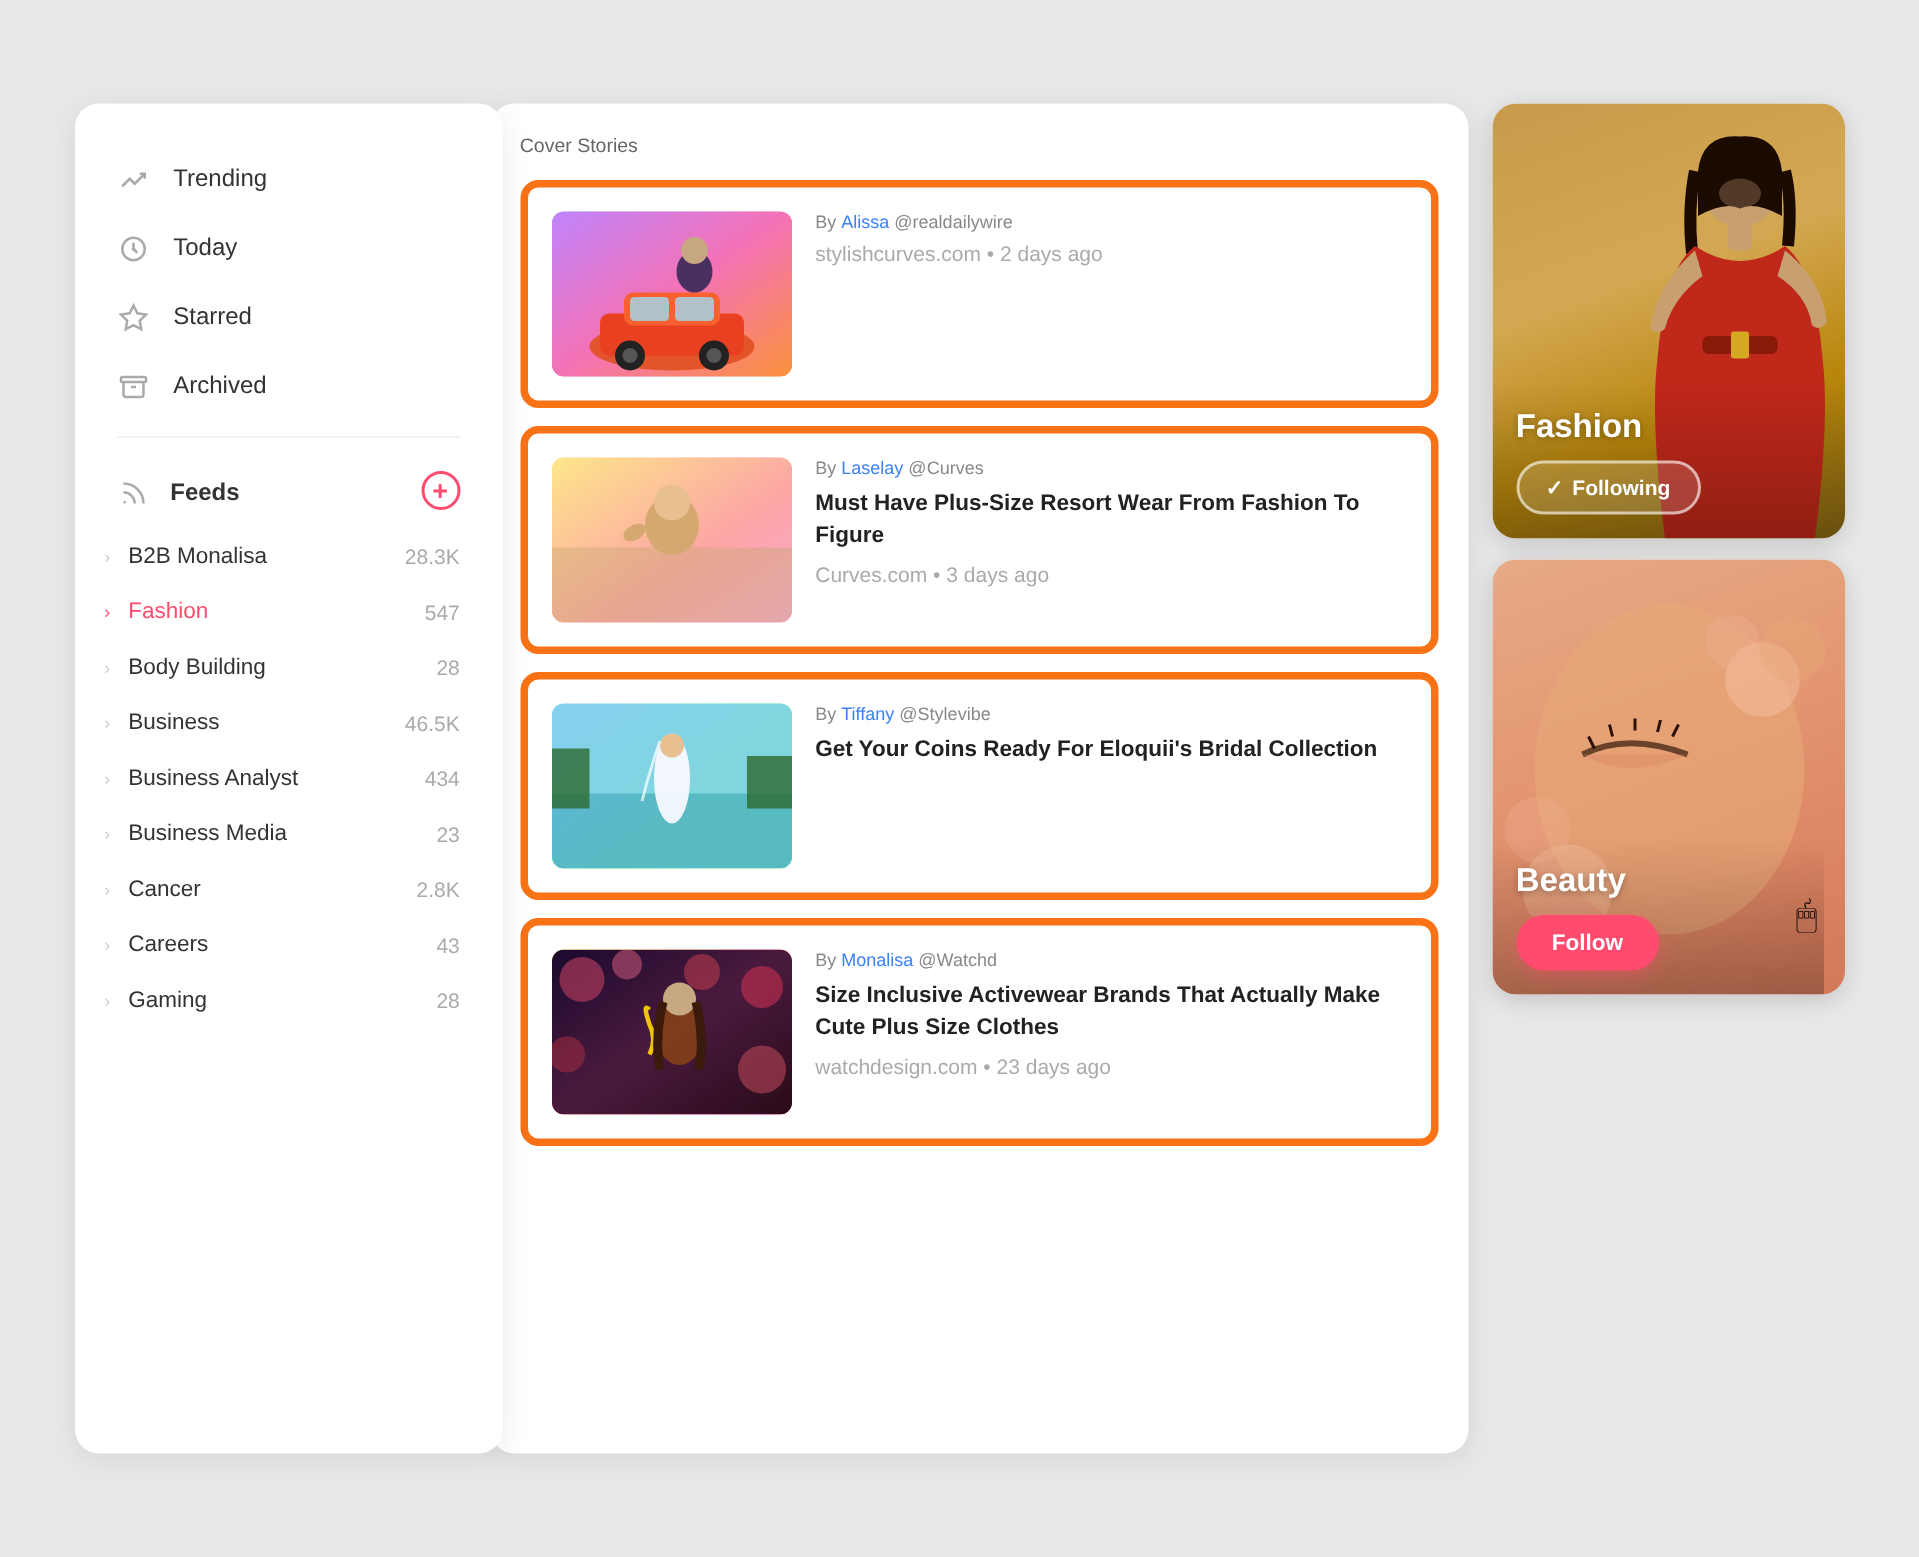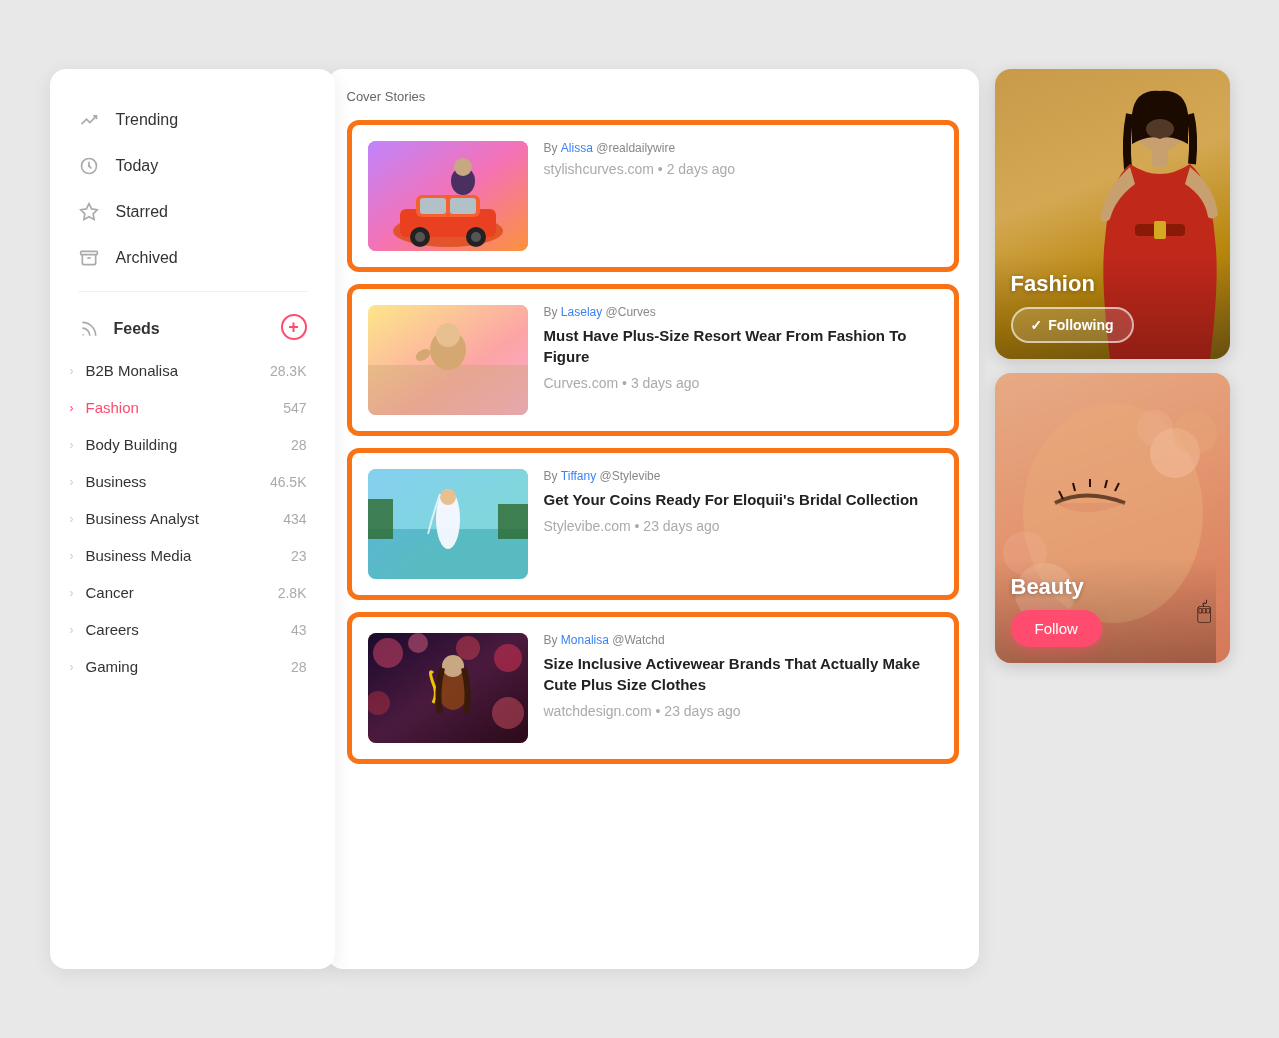--- a/index.html
+++ b/index.html
@@ -245,21 +245,21 @@
       background: rgba(255,255,255,0.15);
       border-color: rgba(255,255,255,0.6);
     }
     .follow-btn-solid {
       background: #ff4b6e;
       border: none;
       padding: 10px 24px;
       border-radius: 22px;
       color: #fff;
       font-size: 15px;
-      font-weight: 400;
+      font-weight: 700;
       cursor: pointer;
       box-shadow: 0 4px 12px rgba(255,75,110,0.4);
     }
     .cursor-icon {
       position: absolute;
       bottom: 40px;
       right: 20px;
       font-size: 22px;
     }
 
@@ -493,25 +493,20 @@
             <path d="M72 25 Q65 45 60 65" stroke="#fff" stroke-width="2" fill="none" opacity="0.7"></path>
           </svg>
         </div>
         <div class="article-info">
           <div class="article-by">
             <span>By</span>
             <a href="#">Tiffany</a>
             <span>@Stylevibe</span>
           </div>
           <div class="article-title">Get Your Coins Ready For Eloquii's Bridal Collection</div>
-          <div class="article-meta">
-            <span>Stylevibe.com</span>
-            <span> • </span>
-            <span>23 days ago</span>
-          </div>
         </div>
       </div>
 
       <div class="article-card">
         <div class="article-thumb thumb-4">
           <svg width="160" height="110" viewBox="0 0 160 110" xmlns="http://www.w3.org/2000/svg">
             <defs>
               <linearGradient id="g4" x1="0" y1="0" x2="1" y2="1">
                 <stop offset="0%" stop-color="#1a0a2e"></stop>
                 <stop offset="50%" stop-color="#4a1a3e"></stop>

